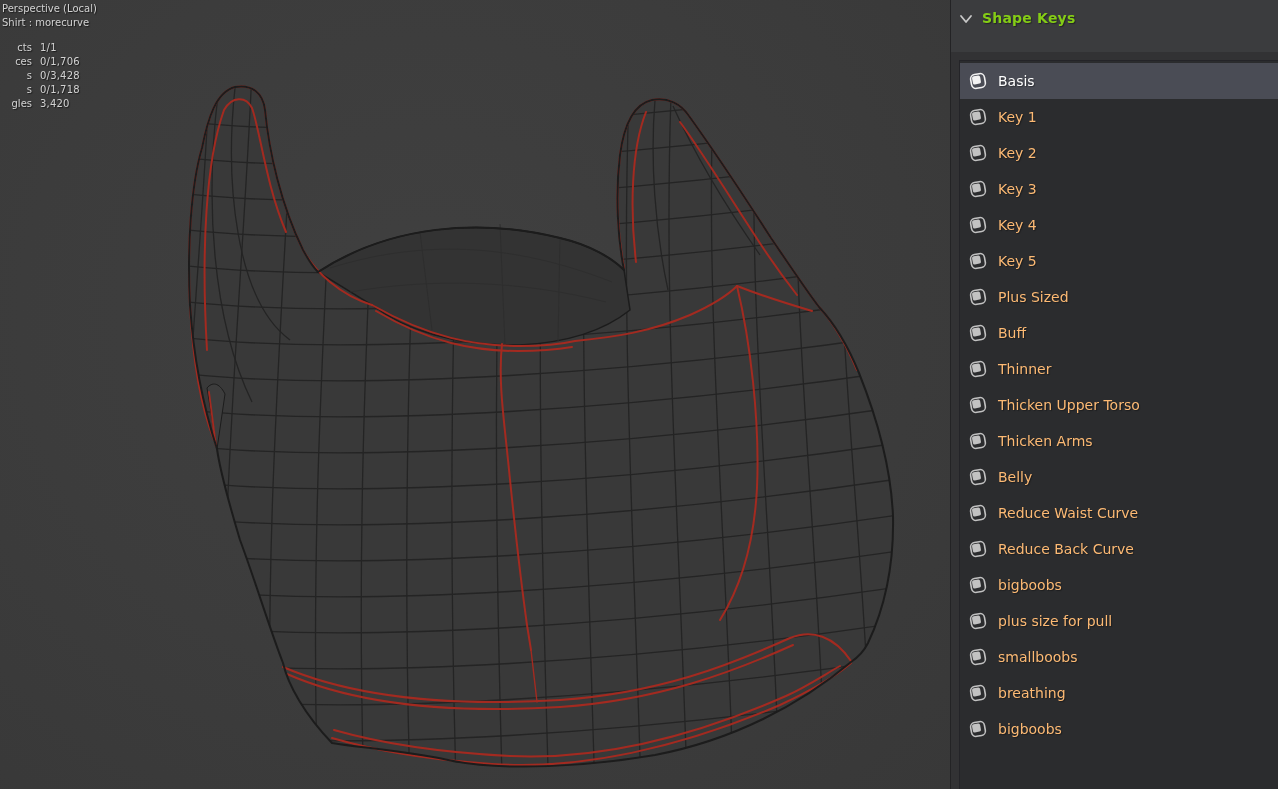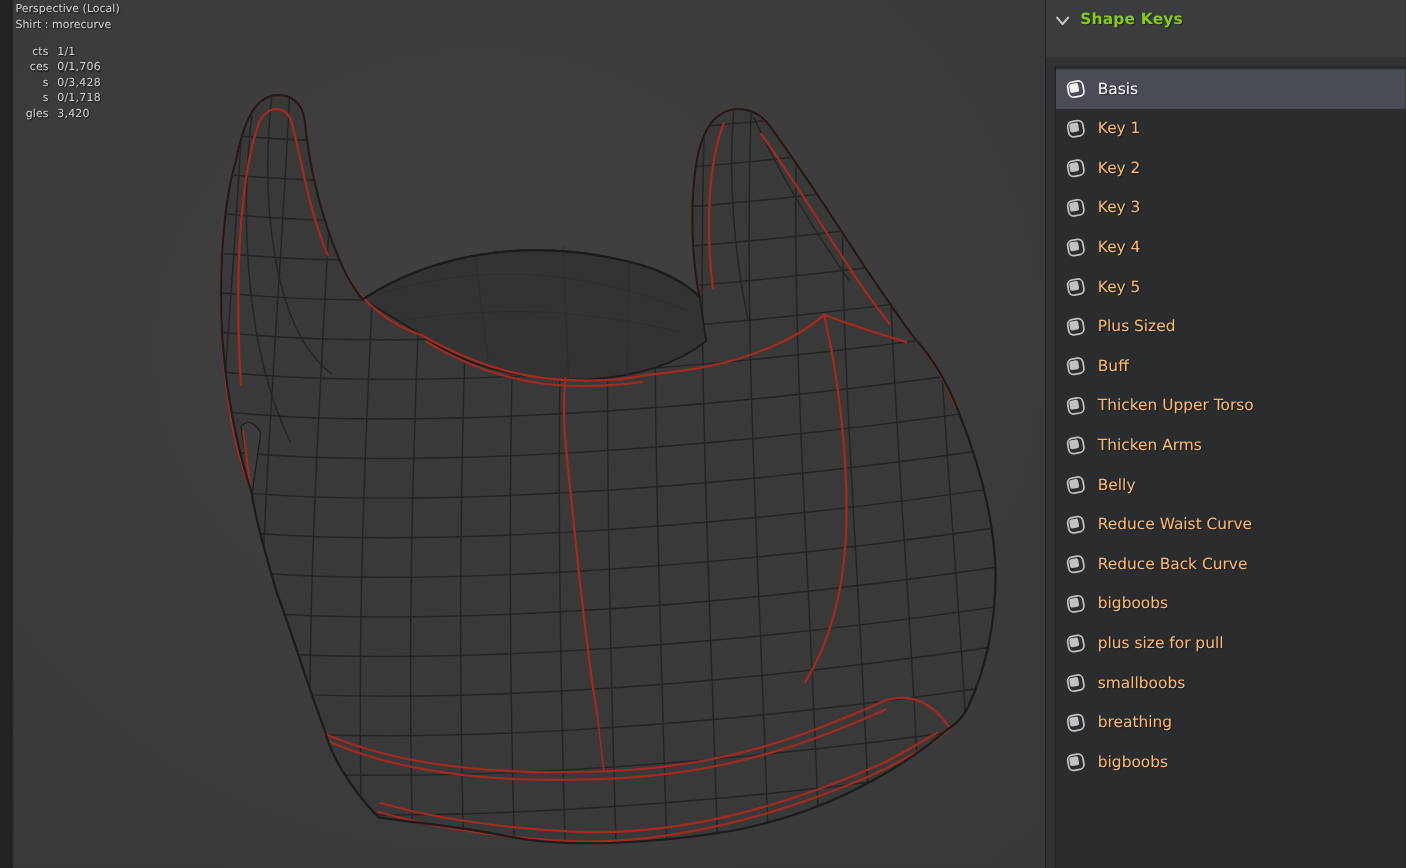--- a/index.html
+++ b/index.html
@@ -1,21 +1,21 @@
 <!DOCTYPE html>
 <html><head>
 <meta charset="utf-8">
 <style>
   html,body{margin:0;padding:0;background:#222;}
   body{width:1278px;height:789px;position:relative;overflow:hidden;
        font-family:"DejaVu Sans","Liberation Sans",sans-serif;
        -webkit-font-smoothing:antialiased;}
 
   
-  #viewport{position:absolute;left:12px;top:0;width:950px;height:789px;
+  #viewport{position:absolute;left:0;top:0;width:950px;height:789px;
     background:radial-gradient(ellipse at 45% 40%, #404040 0%, #3c3c3c 55%, #383838 100%);}
   #viewport svg{position:absolute;left:0;top:0;}
 
   #overlay{position:absolute;left:2px;top:2px;color:#d2d2d2;font-size:10px;
     line-height:14px;text-shadow:1px 1px 1px rgba(0,0,0,.55);}
   #overlay .ln{white-space:pre;}
   #stats{margin-top:11px;}
   .statrow{display:flex;line-height:14px;}
   .statrow .lab{width:30px;text-align:right;}
   .statrow .val{margin-left:8px;letter-spacing:.2px;}
@@ -233,20 +233,29 @@
         </svg>
         <span class="sk-label">Buff</span>
       </div>
       <div class="sk-row">
         <svg class="sk-icon" viewBox="0 0 20 20">
           <g transform="rotate(-10 10 10)">
             <rect x="3" y="3" width="14" height="14" rx="4.5" fill="none" stroke="#c2c2c2" stroke-width="1.6"></rect>
             <rect x="4.6" y="4.6" width="8.2" height="8.2" rx="1.8" fill="#c2c2c2"></rect>
           </g>
         </svg>
+        <span class="sk-label">Thinner</span>
+      </div>
+      <div class="sk-row">
+        <svg class="sk-icon" viewBox="0 0 20 20">
+          <g transform="rotate(-10 10 10)">
+            <rect x="3" y="3" width="14" height="14" rx="4.5" fill="none" stroke="#c2c2c2" stroke-width="1.6"></rect>
+            <rect x="4.6" y="4.6" width="8.2" height="8.2" rx="1.8" fill="#c2c2c2"></rect>
+          </g>
+        </svg>
         <span class="sk-label">Thicken Upper Torso</span>
       </div>
       <div class="sk-row">
         <svg class="sk-icon" viewBox="0 0 20 20">
           <g transform="rotate(-10 10 10)">
             <rect x="3" y="3" width="14" height="14" rx="4.5" fill="none" stroke="#c2c2c2" stroke-width="1.6"></rect>
             <rect x="4.6" y="4.6" width="8.2" height="8.2" rx="1.8" fill="#c2c2c2"></rect>
           </g>
         </svg>
         <span class="sk-label">Thicken Arms</span>

